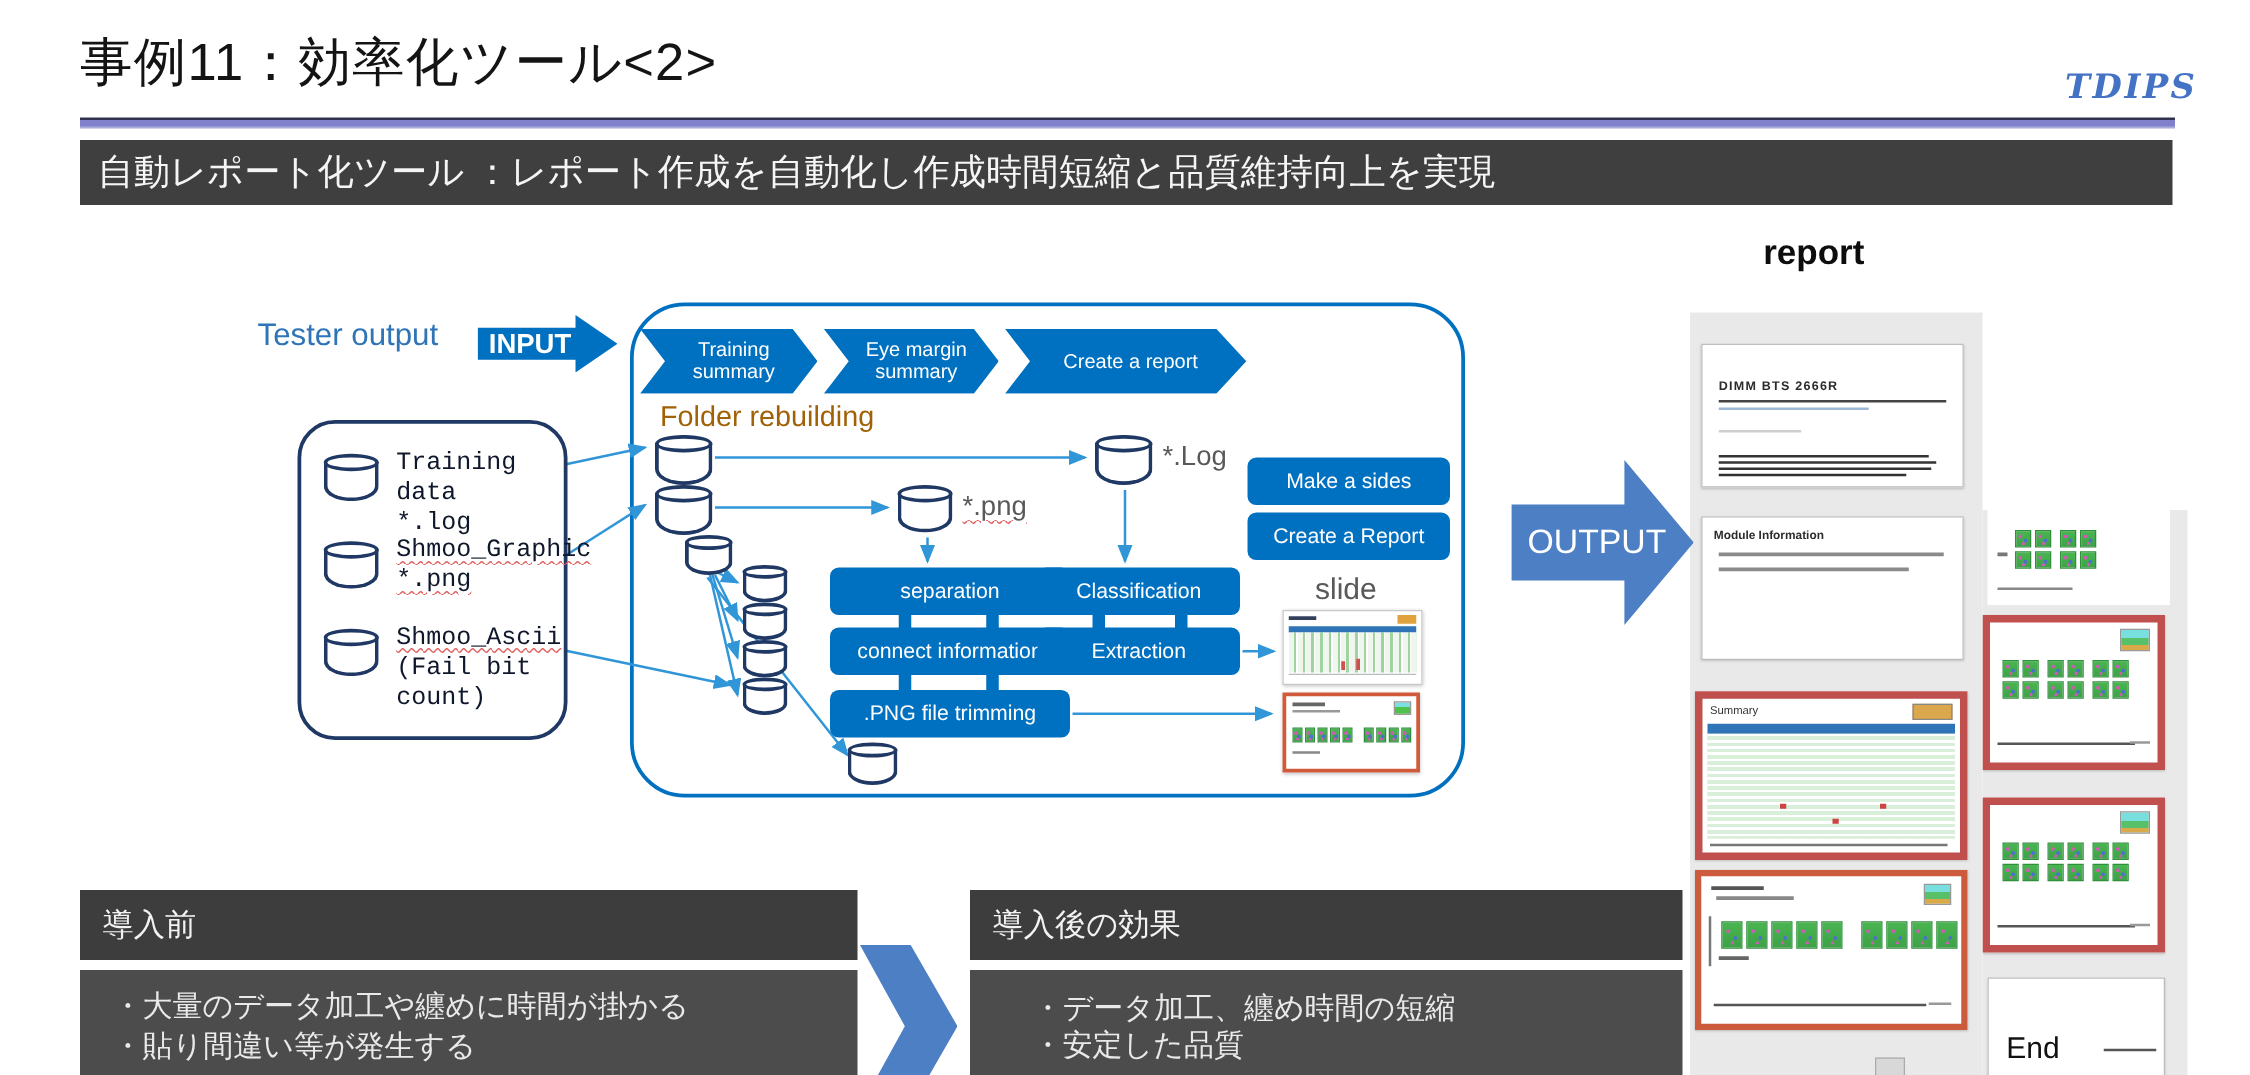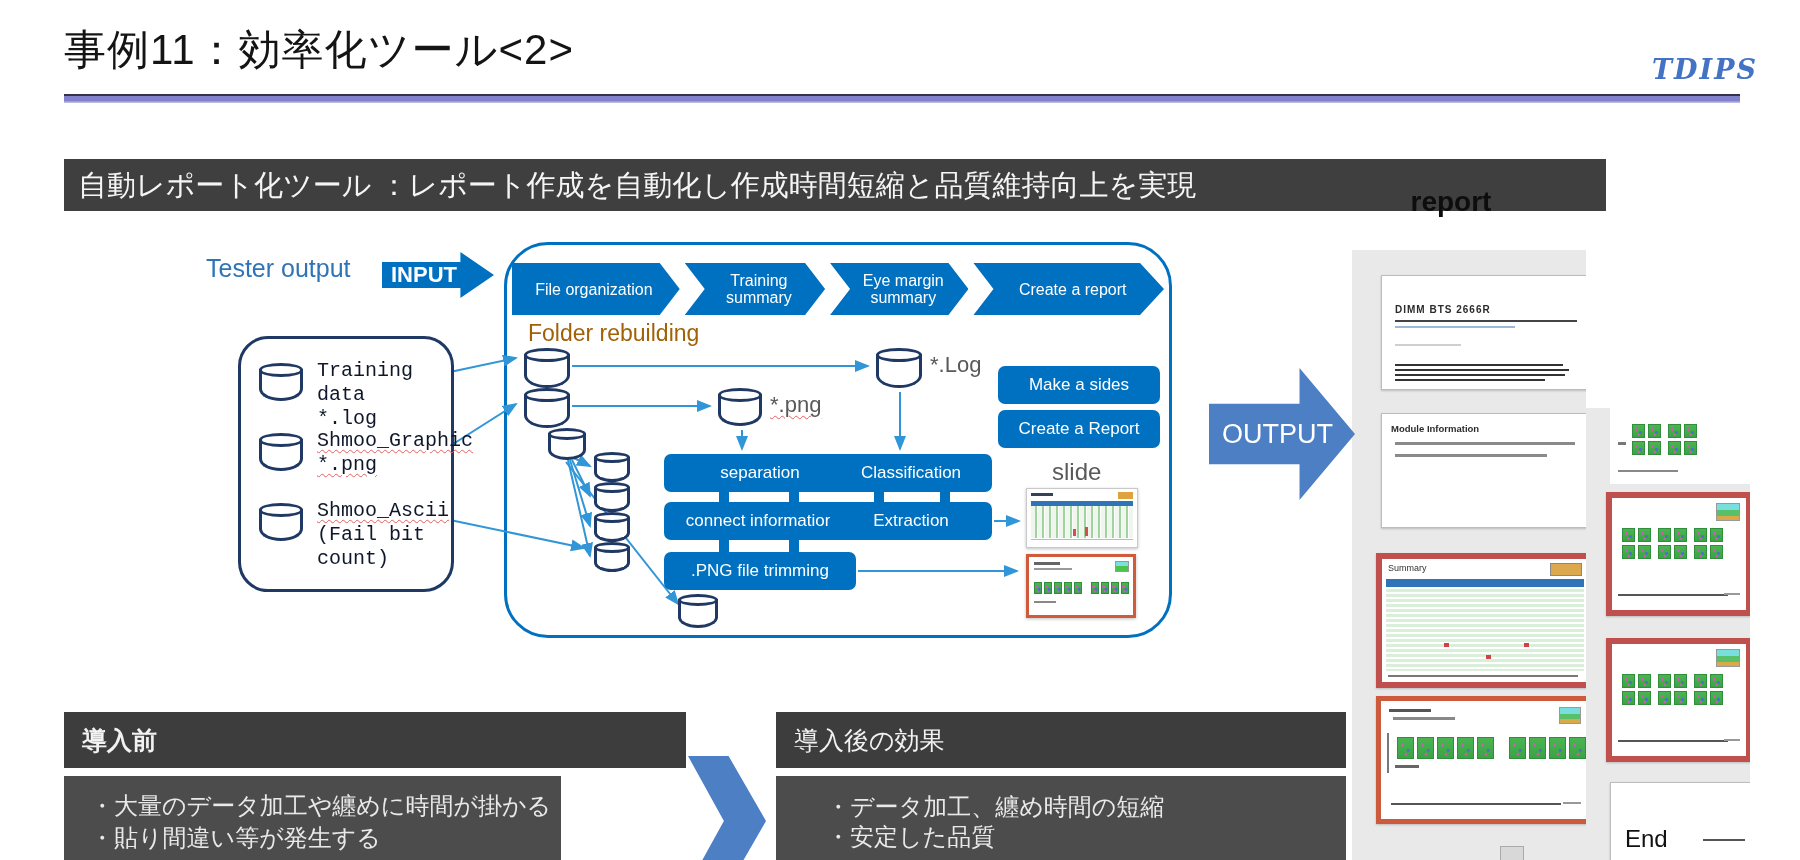--- a/index.html
+++ b/index.html
@@ -6,22 +6,22 @@
   .page{position:relative;width:1800px;height:860px;background:#ffffff;overflow:hidden;
         font-family:"Liberation Sans","DejaVu Sans",sans-serif;color:#111;}
   .abs{position:absolute;}
 
   
   .main-title{left:64px;top:22px;font-size:42px;font-weight:500;color:#141414;letter-spacing:1px;}
   .logo{left:1652px;top:54px;font-family:"DejaVu Serif",serif;font-style:italic;font-weight:bold;
         font-size:27px;color:#4472c4;letter-spacing:2px;}
   .rule{left:64px;top:94px;width:1676px;height:9px;
         background:linear-gradient(to bottom,#32324f 0%,#32324f 20%,#8181cb 20%,#8181cb 72%,#c9c9ea 100%);}
-  .banner{left:64px;top:112px;width:1542px;height:52px;background:#3f3f3f;color:#f5f5f5;
-          font-size:29px;line-height:52px;padding-left:14px;box-sizing:border-box;margin-top:47px;}
+  .banner{left:64px;top:112px;width:1674px;height:52px;background:#3f3f3f;color:#f5f5f5;
+          font-size:29px;line-height:52px;padding-left:14px;box-sizing:border-box;}
 
   
   .blue-note{color:#a16207;}
   .gray-note{color:#595959;}
   .wavy{text-decoration:underline;text-decoration-style:wavy;text-decoration-color:#e06060;
         text-decoration-thickness:1px;text-underline-offset:3px;}
 
   .container-box{left:504px;top:242px;width:662px;height:390px;border:3px solid #0070c0;
                  border-radius:44px;background:#fff;z-index:1;}
   .flow{left:512px;top:263px;width:652px;height:52px;display:flex;gap:5px;z-index:6;}
@@ -59,21 +59,21 @@
   .shmoo{background-image:
       radial-gradient(circle at 30% 35%, #cf5bb5 0 1.2px, transparent 1.8px),
       radial-gradient(circle at 68% 62%, #4f6fd0 0 1.2px, transparent 1.8px),
       radial-gradient(circle at 52% 82%, #cf5bb5 0 1px, transparent 1.5px),
       linear-gradient(#49b550,#3da247);
       border:1px solid #2f8f3a;box-sizing:border-box;}
 
   
   .report-label{left:1386px;top:186px;width:130px;text-align:center;font-size:28px;font-weight:bold;color:#0d0d0d;}
   .panel{background:#e9e9e9;position:absolute;overflow:hidden;}
-  .thumb{position:absolute;background:#fff;border:1px solid #bdbdbd;box-shadow:0 1px 2px rgba(0,0,0,.2);box-sizing:border-box;margin-left:20px;}
+  .thumb{position:absolute;background:#fff;border:1px solid #bdbdbd;box-shadow:0 1px 2px rgba(0,0,0,.2);box-sizing:border-box;}
   .thumb.red{border:6px solid #c0504d;}
   .thumb.red2{border:5px solid #cb5b3c;}
   .bar{position:absolute;background:#8a8a8a;}
 
   
   .dk-header{background:#3d3d3d;color:#f2f2f2;font-size:25px;line-height:56px;padding-left:18px;box-sizing:border-box;height:56px;}
   .dk-body{background:#4c4c4c;color:#e9e9e9;font-size:24px;box-sizing:border-box;overflow:hidden;}
   .dk-body div{line-height:32px;}
 </style>
 </head>
@@ -135,21 +135,20 @@
         <div class="c-body"></div>
       </div>
     <div class="t-item" style="top:160px;">
       <span class="wavy">Shmoo_Ascii</span><br><span>(Fail bit count)</span>
     </div>
   </div>
 
   <div class="abs container-box"></div>
 
   <div class="abs flow">
-    <div class="chev first" style="width:170px;">File organization</div>
     <div class="chev" style="width:142px;">Training summary</div>
     <div class="chev" style="width:140px;">Eye margin summary</div>
     <div class="chev last" style="width:193px;">Create a report</div>
   </div>
 
   <div class="abs blue-note" style="left:528px;top:320px;font-size:23px;z-index:6;">Folder rebuilding</div>
 
   <div class="cyl" style="left:524px;top:348px;width:46px;height:40px;">
       <div class="c-top"></div>
       <div class="c-body"></div>
@@ -339,22 +338,22 @@
       <div class="shmoo" style="position:absolute;left:98px;top:47px;width:13px;height:14px;"></div>
       <div style="position:absolute;left:6px;top:96px;width:110px;height:1.5px;background:#555;"></div>
       <div style="position:absolute;right:6px;top:95px;width:16px;height:2px;background:#999;"></div>
     </div>
     <div class="thumb" style="left:4px;top:374px;width:142px;height:90px;">
       <div style="position:absolute;left:14px;top:42px;font-size:24px;color:#111;">End</div>
       <div style="position:absolute;left:92px;top:56px;width:42px;height:2px;background:#555;"></div>
     </div>
   </div>
 
-  <div class="abs dk-header" style="left:64px;top:712px;width:622px;font-weight:bold;">導入前</div>
-  <div class="abs dk-body" style="left:64px;top:776px;width:497px;height:84px;padding:14px 0 0 26px;">
+  <div class="abs dk-header" style="left:64px;top:712px;width:622px;">導入前</div>
+  <div class="abs dk-body" style="left:64px;top:776px;width:622px;height:84px;padding:14px 0 0 26px;">
     <div>・大量のデータ加工や纏めに時間が掛かる</div>
     <div>・貼り間違い等が発生する</div>
   </div>
 
   <div class="abs between-chev"></div>
 
   <div class="abs dk-header" style="left:776px;top:712px;width:570px;">導入後の効果</div>
   <div class="abs dk-body" style="left:776px;top:776px;width:570px;height:84px;padding:16px 0 0 26px;">
     <div style="line-height:30px;">　・データ加工、纏め時間の短縮</div>
     <div style="line-height:30px;">　・安定した品質</div>

